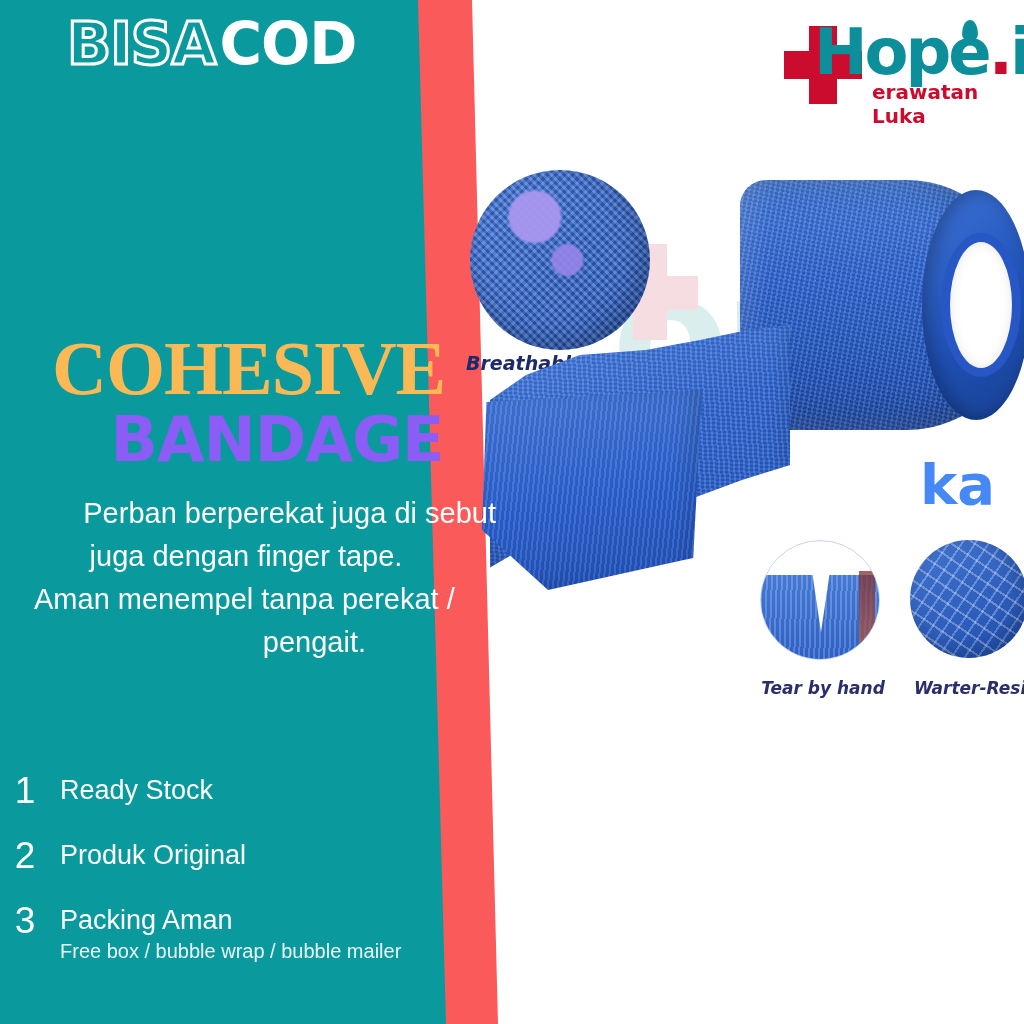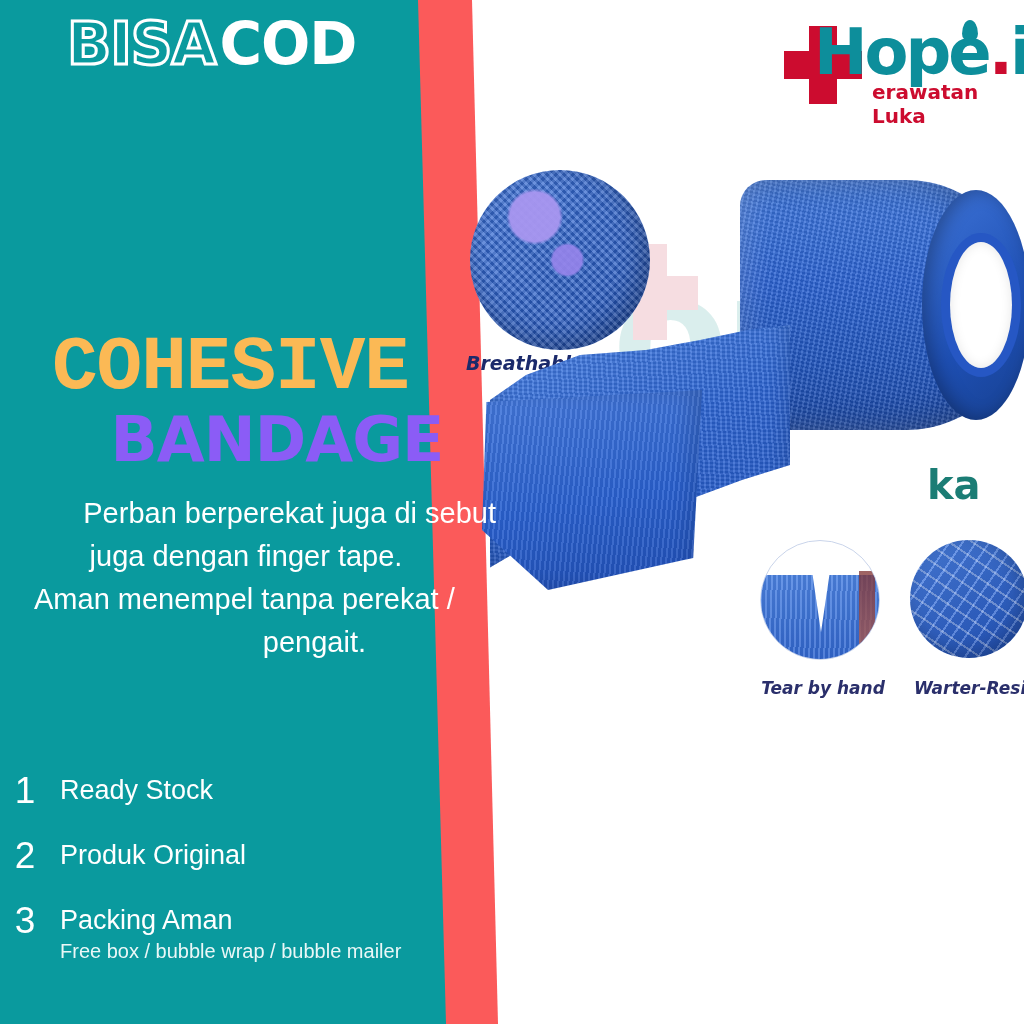--- a/index.html
+++ b/index.html
@@ -31,22 +31,22 @@
   .watermark{
     position:absolute;left:612px;top:250px;
     width:430px;height:200px;
     font-size:170px;font-weight:bold;letter-spacing:-6px;
     color:#D9EEEC;opacity:.95;
     font-family:"DejaVu Sans",sans-serif;
     user-select:none;pointer-events:none;
     line-height:170px;
   }
   .watermark .wm-sub{
-    position:absolute;left:315px;top:150px;
-    font-size:40px;color:#0f766e;letter-spacing:0;
+    position:absolute;left:308px;top:150px;
+    font-size:56px;color:#3b82f6;letter-spacing:0;
     font-weight:bold;
   }
   .watermark .wm-cross{
     position:absolute;left:-10px;top:-6px;width:96px;height:96px;
   }
   .watermark .wm-cross:before,.watermark .wm-cross:after{
     content:"";position:absolute;background:#F6DCE0;
   }
   .watermark .wm-cross:before{left:0;top:32px;width:96px;height:34px;}
   .watermark .wm-cross:after{left:31px;top:0;width:34px;height:96px;}
@@ -95,21 +95,21 @@
     position:absolute;left:100px;top:66px;
     font-family:"DejaVu Sans",sans-serif;
     font-weight:bold;font-size:20px;color:#CC0C2F;letter-spacing:0px;
   }
 
   
   .headline{
     position:absolute;left:52px;top:330px;width:440px;
   }
   .headline .l1{
-    font-family:Liberation Mono, monospace;
+    font-family:Liberation Serif, serif;
     font-weight:bold;font-size:76px;line-height:76px;
     color:#FBB955;letter-spacing:-1px;
     text-align:left;
   }
   .headline .l2{
     font-family:"DejaVu Sans",sans-serif;
     font-weight:bold;font-size:62px;line-height:68px;
     color:#8b5cf6;letter-spacing:-1px;
     text-align:center;padding-left:10px;
   }

